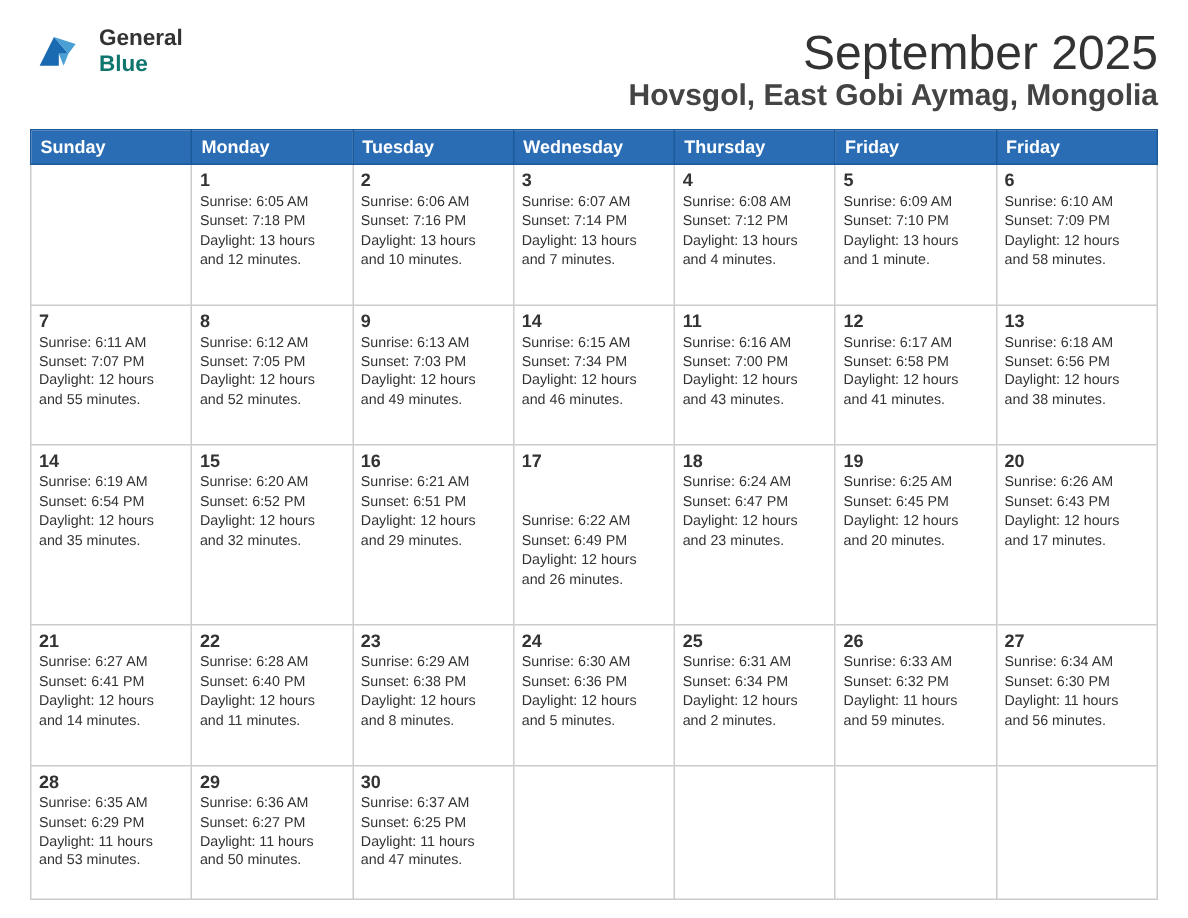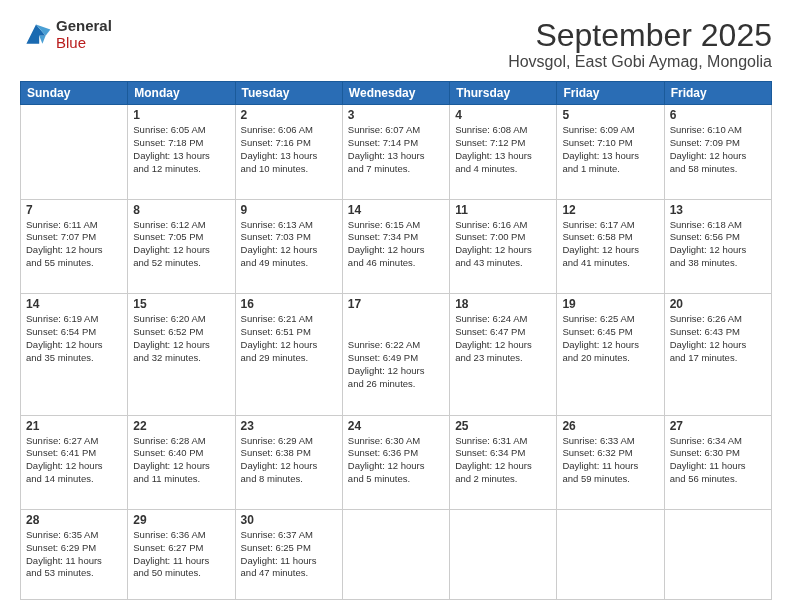--- a/index.html
+++ b/index.html
@@ -20,54 +20,54 @@
     }
     .header {
       display: flex;
       justify-content: space-between;
       align-items: flex-start;
       margin-bottom: 10px;
     }
     .logo {
       display: flex;
       align-items: center;
-      gap: 4px;
+      gap: 14px;
     }
     .logo-text {
       display: flex;
       flex-direction: column;
       line-height: 1.1;
     }
     .logo-general {
       font-size: 15px;
       font-weight: bold;
       color: #333;
     }
     .logo-blue {
       font-size: 15px;
-      font-weight: normal;
-      color: #b91c1c;
+      font-weight: bold;
+      color: #0f766e;
     }
     .logo-icon {
       width: 32px;
       height: 28px;
     }
     .title-block {
       text-align: right;
     }
     .cal-title {
       font-size: 32px;
       font-weight: normal;
       color: #333;
       line-height: 1.1;
     }
     .cal-subtitle {
-      font-size: 16px;
+      font-size: 20px;
       color: #444;
-      font-weight: normal;
+      font-weight: bold;
       text-align: right;
     }
     .calendar {
       flex: 1;
       border: 1px solid #ccc;
       border-collapse: collapse;
       width: 100%;
       table-layout: fixed;
     }
     .calendar th {

